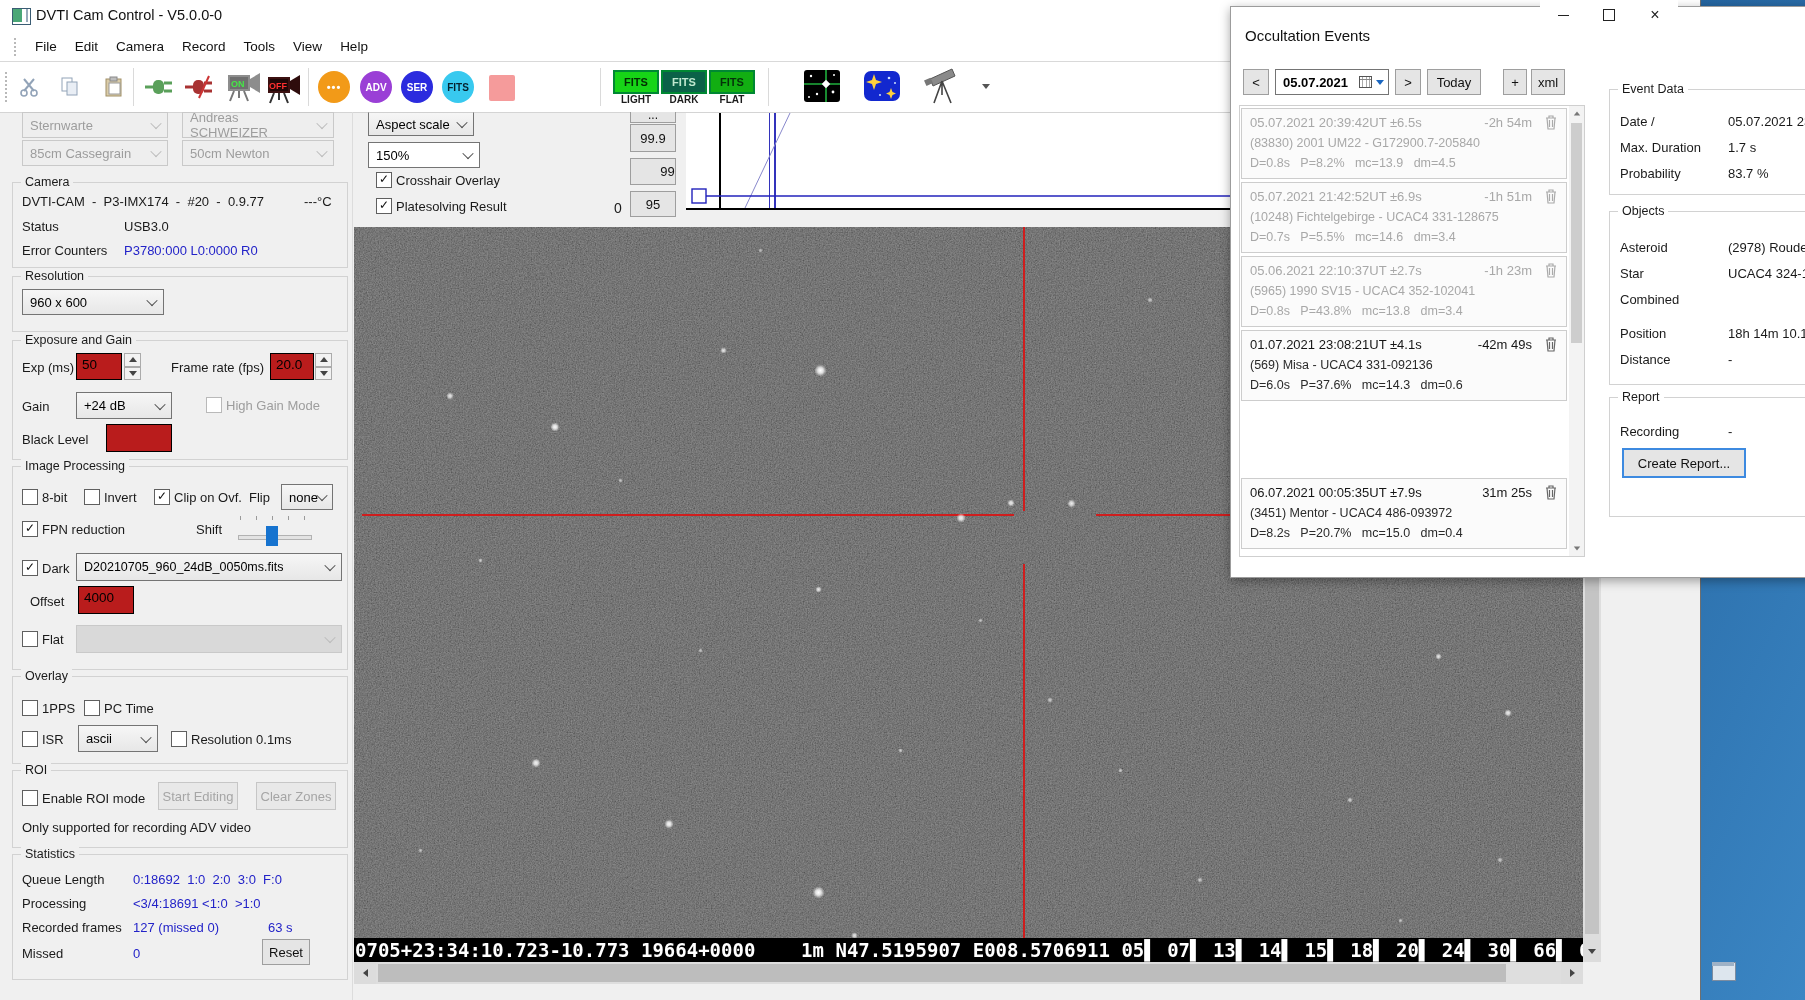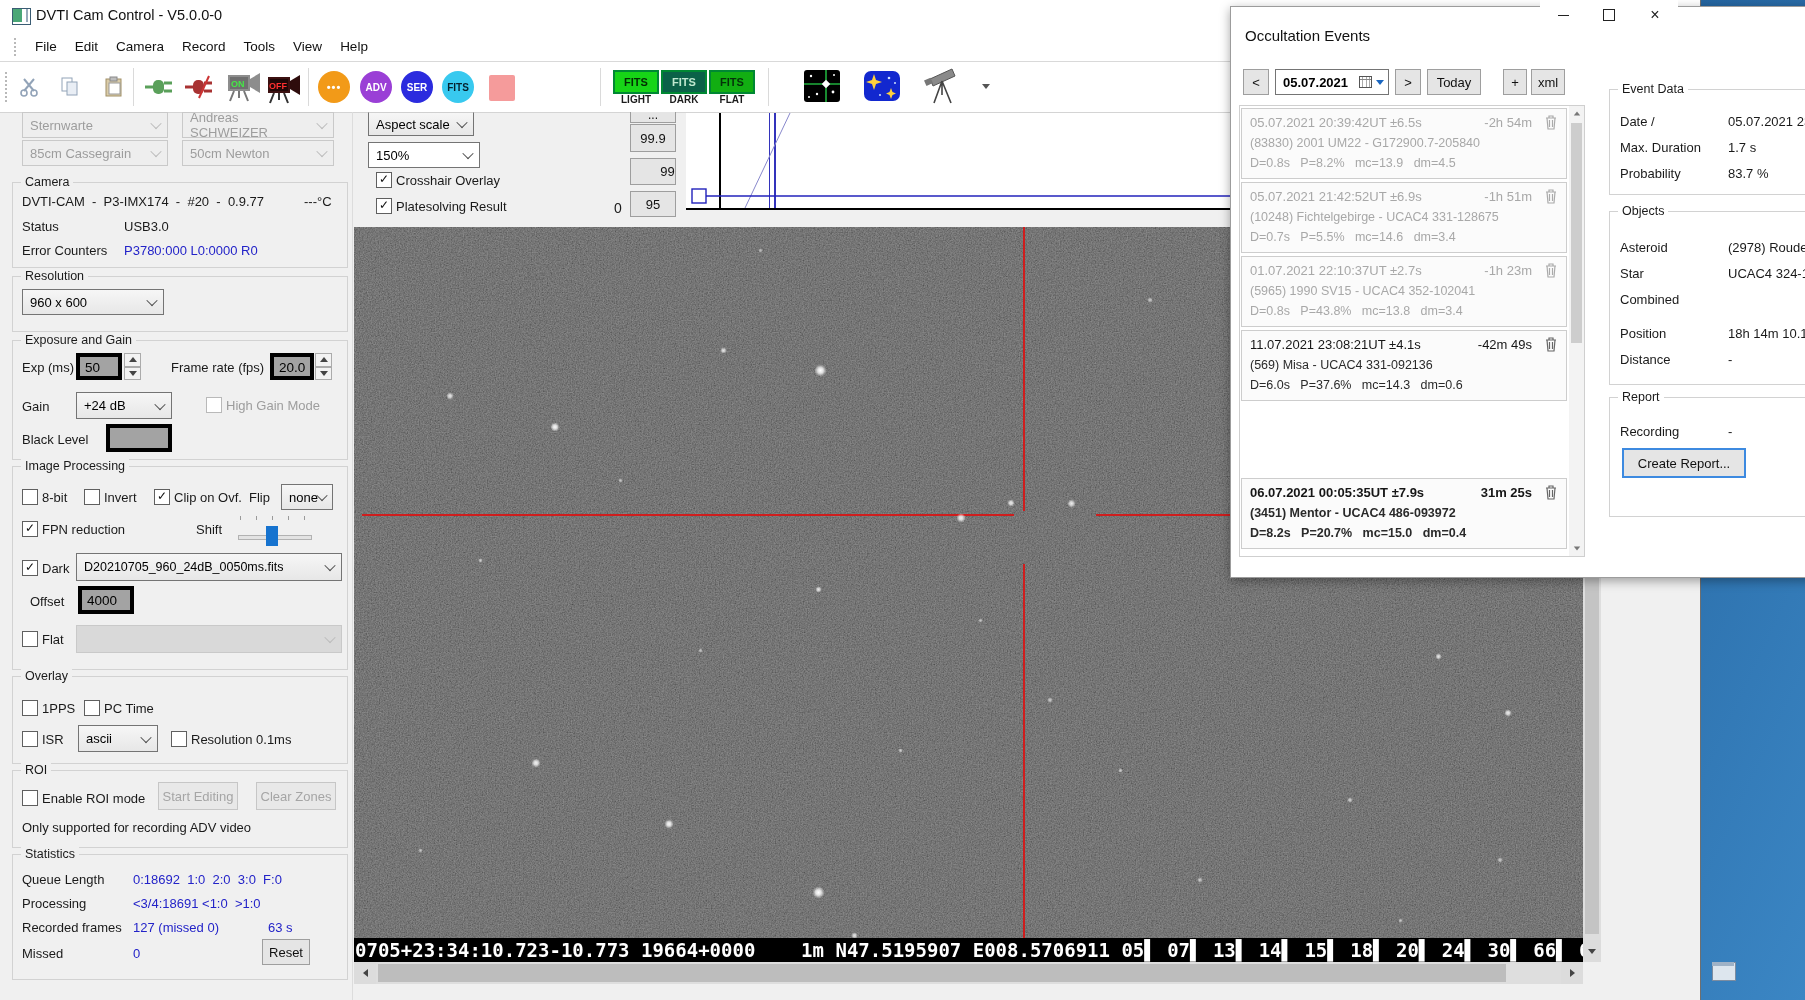--- a/index.html
+++ b/index.html
@@ -34,21 +34,21 @@
   .key{position:absolute;font-size:13px;color:#1a1a1a;white-space:pre;}
   .dim{color:#9d9d9d !important;}
   .bluev{position:absolute;font-size:13px;color:#2323c8;white-space:pre;}
   .cb{position:absolute;width:14px;height:14px;background:#fff;border:1px solid #5f5f5f;font-size:12px;line-height:13px;text-align:center;color:#111;}
   .cb.on::before{content:"✓";}
   .cb.disab{border-color:#b9b9b9;}
   .combo{position:absolute;border:1px solid #747474;background:linear-gradient(#f6f6f6,#e7e7e7);display:flex;align-items:center;justify-content:space-between;padding:0 7px 0 7px;font-size:13px;color:#000;box-sizing:border-box;}
   .combo.disab{border-color:#c9c9c9;background:#eeeeee;color:#9d9d9d;}
   .chev{width:7px;height:7px;border-right:1.7px solid #4d4d4d;border-bottom:1.7px solid #4d4d4d;transform:rotate(45deg) translate(-1px,-1px);flex:none;}
   .combo.disab .chev{border-color:#bbb;}
-  .inp{position:absolute;background:#a3a3a3;border:4px solid #000000;font-size:13.5px;padding:3px 5px;box-sizing:border-box;color:#000;}
+  .inp{position:absolute;background:#b91c1c;border:1px solid #000000;font-size:13.5px;padding:3px 5px;box-sizing:border-box;color:#000;}
   .spin{position:absolute;width:17px;display:flex;flex-direction:column;}
   .spin>div{flex:1;background:#f2f2f2;border:1px solid #ababab;display:flex;align-items:center;justify-content:center;}
   .tri-up{width:0;height:0;border-left:4px solid transparent;border-right:4px solid transparent;border-bottom:5px solid #444;}
   .tri-down{width:0;height:0;border-left:4px solid transparent;border-right:4px solid transparent;border-top:5px solid #444;}
   .tri-left{width:0;height:0;border-top:4px solid transparent;border-bottom:4px solid transparent;border-right:5px solid #444;}
   .tri-right{width:0;height:0;border-top:4px solid transparent;border-bottom:4px solid transparent;border-left:5px solid #444;}
   .btn{position:absolute;background:#e5e5e5;border:1px solid #9e9e9e;display:flex;align-items:center;justify-content:center;font-size:13px;color:#111;box-sizing:border-box;}
   .btn.disab{color:#a5a5a5;background:#e8e8e8;border-color:#c6c6c6;}
   .plot{position:absolute;left:686px;top:113px;width:544px;height:95px;background:#fff;border-bottom:2px solid #000;}
   .starfield{position:absolute;left:354px;top:227px;width:1229px;height:711px;background:#141414;overflow:hidden;}
@@ -511,41 +511,41 @@
         <div class="t">05.07.2021 21:42:52UT ±6.9s</div>
         <div class="cdn">-1h 51m</div>
         <svg class="trash" viewBox="0 0 14 16">
             <path d="M2 4 h10 M5 4 V2 h4 v2 M3 4 l1 11 h6 l1-11 M5.5 6 v7 M8.5 6 v7" stroke="#aaa" stroke-width="1.2" fill="none"></path>
           </svg>
         <div class="nm">(10248) Fichtelgebirge - UCAC4 331-128675</div>
         <div class="dt">D=0.7s   P=5.5%   mc=14.6   dm=3.4</div>
       </div>
 
       <div class="evt gr" style="top:150px;">
-        <div class="t">01.07.2021 22:10:37UT ±2.7s</div>
+        <div class="t">05.06.2021 22:10:37UT ±2.7s</div>
         <div class="cdn">-1h 23m</div>
         <svg class="trash" viewBox="0 0 14 16">
             <path d="M2 4 h10 M5 4 V2 h4 v2 M3 4 l1 11 h6 l1-11 M5.5 6 v7 M8.5 6 v7" stroke="#aaa" stroke-width="1.2" fill="none"></path>
           </svg>
         <div class="nm">(5965) 1990 SV15 - UCAC4 352-102041</div>
         <div class="dt">D=0.8s   P=43.8%   mc=13.8   dm=3.4</div>
       </div>
 
       <div class="evt" style="top:224px;">
-        <div class="t">11.07.2021 23:08:21UT ±4.1s</div>
+        <div class="t">01.07.2021 23:08:21UT ±4.1s</div>
         <div class="cdn">-42m 49s</div>
         <svg class="trash" viewBox="0 0 14 16">
             <path d="M2 4 h10 M5 4 V2 h4 v2 M3 4 l1 11 h6 l1-11 M5.5 6 v7 M8.5 6 v7" stroke="#666" stroke-width="1.2" fill="none"></path>
           </svg>
         <div class="nm">(569) Misa - UCAC4 331-092136</div>
         <div class="dt">D=6.0s   P=37.6%   mc=14.3   dm=0.6</div>
       </div>
 
 
-      <div class="evt" style="top:372px;font-weight:bold;">
+      <div class="evt" style="top:372px;">
         <div class="t">06.07.2021 00:05:35UT ±7.9s</div>
         <div class="cdn">31m 25s</div>
         <svg class="trash" viewBox="0 0 14 16">
             <path d="M2 4 h10 M5 4 V2 h4 v2 M3 4 l1 11 h6 l1-11 M5.5 6 v7 M8.5 6 v7" stroke="#666" stroke-width="1.2" fill="none"></path>
           </svg>
         <div class="nm">(3451) Mentor - UCAC4 486-093972</div>
         <div class="dt">D=8.2s   P=20.7%   mc=15.0   dm=0.4</div>
       </div>
 
       <div class="sbar" style="right:0;top:0;width:15px;height:450px;background:#f3f3f3;">

